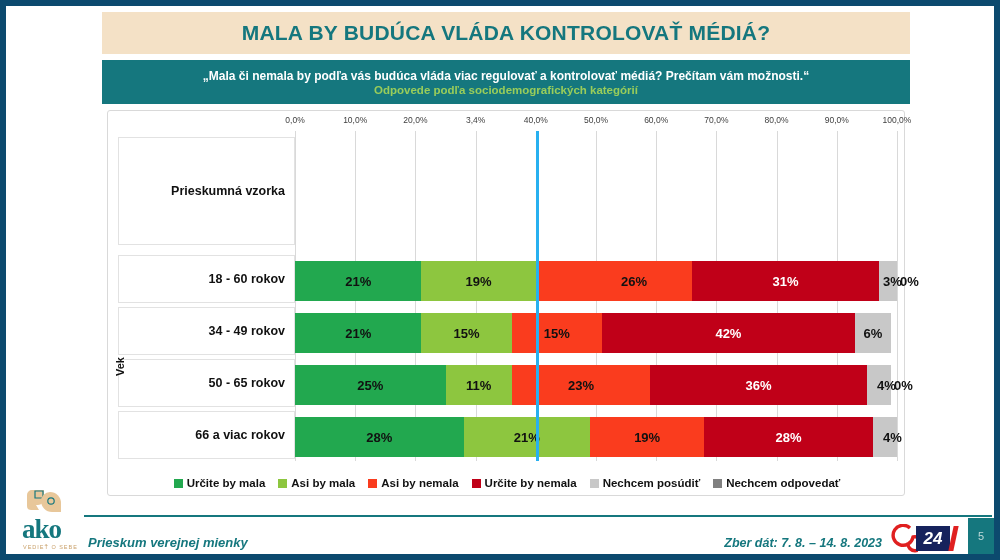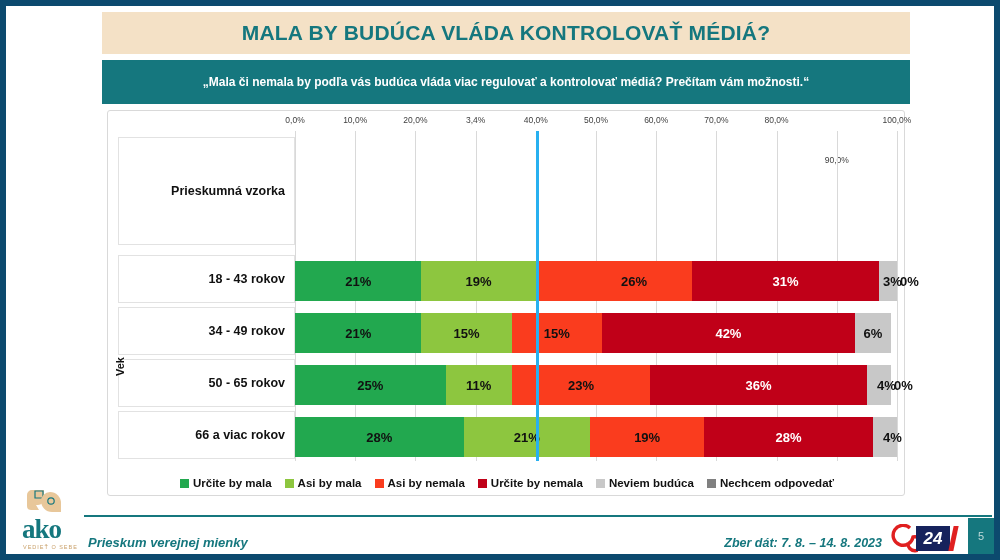--- a/index.html
+++ b/index.html
@@ -218,53 +218,54 @@
 <body>
 
 <div id="slide">
 
   <div class="title-band">
     <div class="title-text">MALA BY BUDÚCA VLÁDA KONTROLOVAŤ MÉDIÁ?</div>
   </div>
 
   <div class="question-band">
     <div class="question-line1">„Mala či nemala by podľa vás budúca vláda viac regulovať a kontrolovať médiá? Prečítam vám možnosti.“</div>
+    <div class="question-line2">Odpovede podľa sociodemografických kategórií</div>
   </div>
 
   <div class="chart-frame">
     <div class="axis-row" id="axis-row">
         <div class="tick-label" style="left: 187px;">0,0%</div>
         <div class="tick-label" style="left: 247.2px;">10,0%</div>
         <div class="tick-label" style="left: 307.4px;">20,0%</div>
         <div class="tick-label" style="left: 367.6px;">3,4%</div>
         <div class="tick-label" style="left: 427.8px;">40,0%</div>
         <div class="tick-label" style="left: 488px;">50,0%</div>
         <div class="tick-label" style="left: 548.2px;">60,0%</div>
         <div class="tick-label" style="left: 608.4px;">70,0%</div>
         <div class="tick-label" style="left: 668.6px;">80,0%</div>
-        <div class="tick-label" style="left: 728.8px; margin-top: 40px;">90,0%</div>
+        <div class="tick-label" style="left: 728.8px;">90,0%</div>
         <div class="tick-label" style="left: 789px;">100,0%</div>
       </div>
     <div class="plot" id="plot">
         <div class="gridline" style="left: 187px;"></div>
         <div class="gridline" style="left: 247.2px;"></div>
         <div class="gridline" style="left: 307.4px;"></div>
         <div class="gridline" style="left: 367.6px;"></div>
         <div class="gridline" style="left: 427.8px;"></div>
         <div class="gridline" style="left: 488px;"></div>
         <div class="gridline" style="left: 548.2px;"></div>
         <div class="gridline" style="left: 608.4px;"></div>
         <div class="gridline" style="left: 668.6px;"></div>
         <div class="gridline" style="left: 728.8px;"></div>
         <div class="gridline" style="left: 789px;"></div>
         <div class="cat-box" style="top: 6px; height: 108px;">
           <span>Prieskumná vzorka</span>
         </div>
         <div class="cat-box" style="top: 124px; height: 48px;">
-          <span>18 - 43 rokov</span>
+          <span>18 - 60 rokov</span>
         </div>
         <div class="bar-row" style="top: 130px; height: 40px; left: 0px; right: 0px;">
           <div class="seg" style="left: 187px; width: 126.42px; background: rgb(34, 168, 79);">
             <span class="seg-label dark">21%</span>
           </div>
           <div class="seg" style="left: 313.42px; width: 114.38px; background: rgb(141, 198, 63);">
             <span class="seg-label dark">19%</span>
           </div>
           <div class="seg" style="left: 427.8px; width: 156.52px; background: rgb(250, 60, 30); padding-left: 40px;">
             <span class="seg-label dark">26%</span>
@@ -350,21 +351,21 @@
         <div class="legend-item">
           <span class="legend-swatch" style="background: rgb(250, 60, 30);"></span>
           <span class="legend-text">Asi by nemala</span>
         </div>
         <div class="legend-item">
           <span class="legend-swatch" style="background: rgb(192, 0, 24);"></span>
           <span class="legend-text">Určite by nemala</span>
         </div>
         <div class="legend-item">
           <span class="legend-swatch" style="background: rgb(200, 200, 200);"></span>
-          <span class="legend-text">Neviem budúca</span>
+          <span class="legend-text">Nechcem posúdiť</span>
         </div>
         <div class="legend-item">
           <span class="legend-swatch" style="background: rgb(128, 128, 128);"></span>
           <span class="legend-text">Nechcem odpovedať</span>
         </div>
       </div>
   </div>
 
   <div class="footer-rule"></div>
   <div class="footer-caption">Prieskum verejnej mienky</div>

